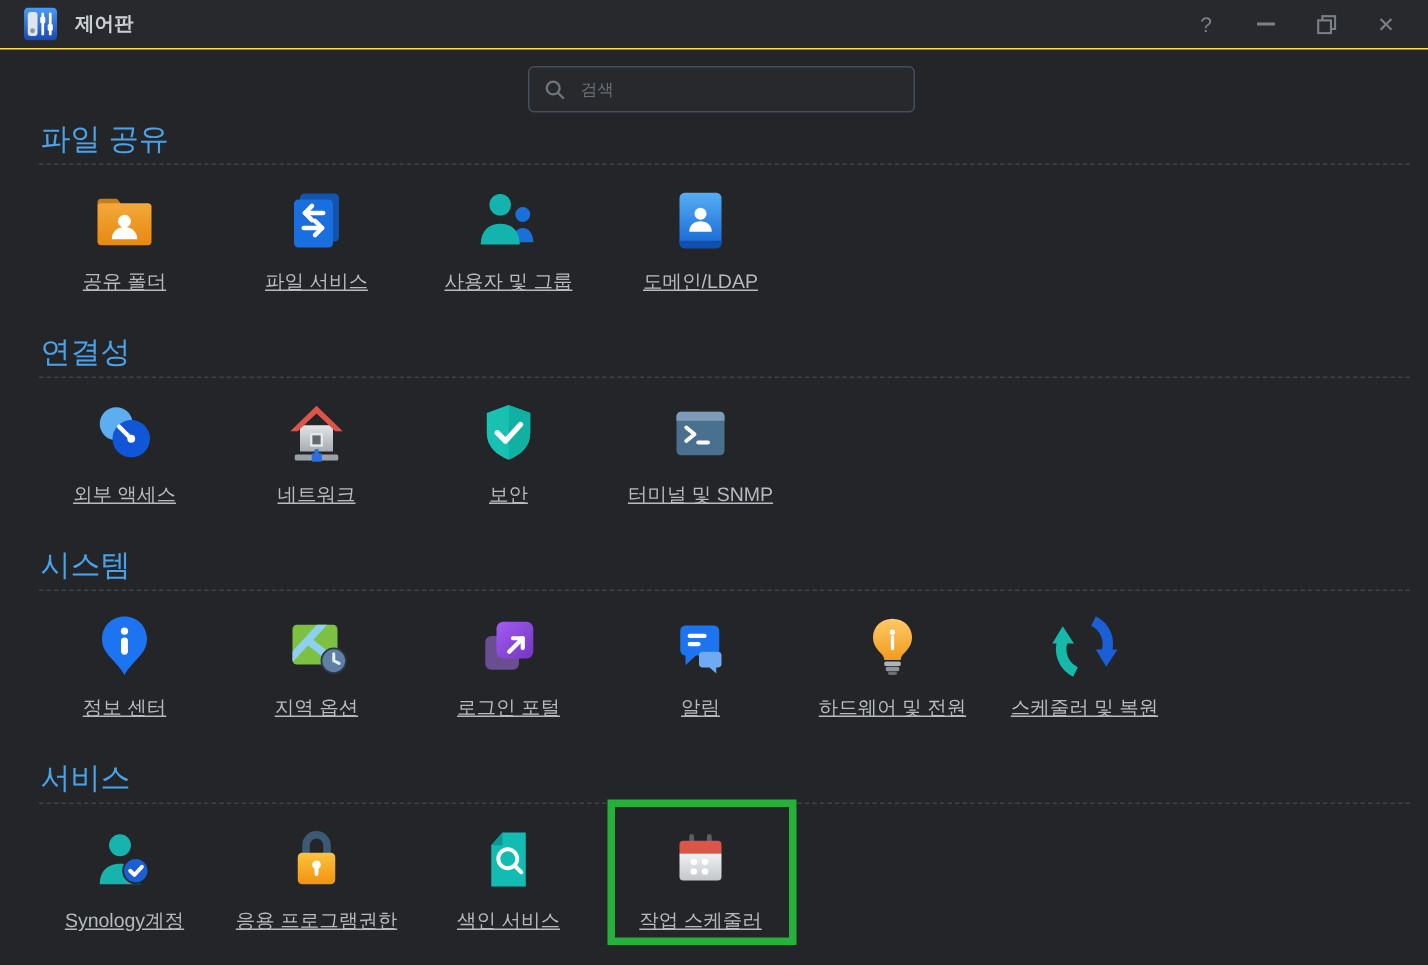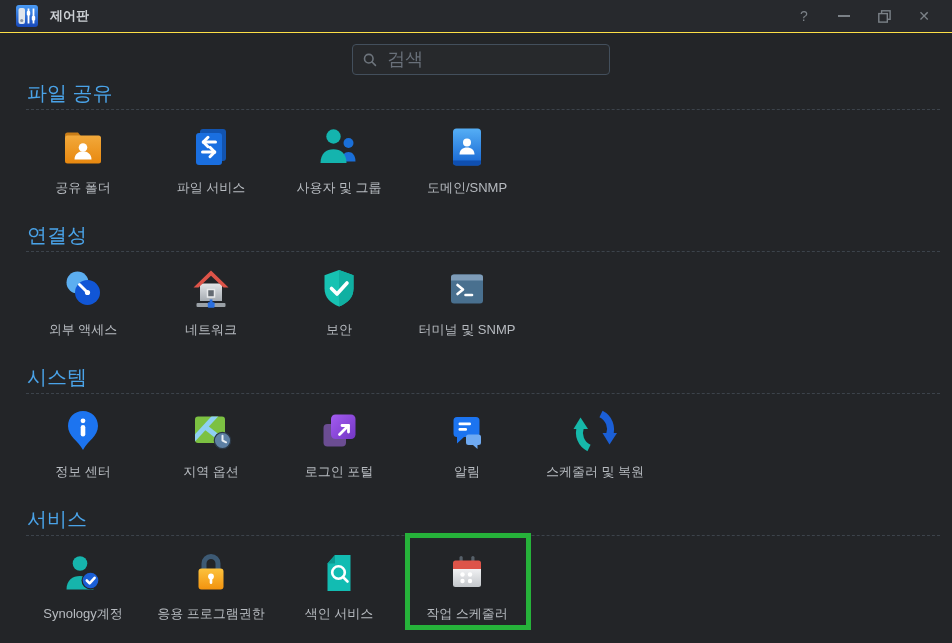--- a/index.html
+++ b/index.html
@@ -19,35 +19,35 @@
   .win-btn{color:#7b8187;font-size:14px;line-height:14px;cursor:pointer;display:flex;align-items:center;justify-content:center;width:16px;height:16px;}
   .min-bar{width:12px;height:2px;background:#7b8187;}
   .search-row{padding-top:11px;}
   .search-box{
     margin-left:352px;width:258px;height:31px;box-sizing:border-box;
     border:1px solid #434f5c;border-radius:4px;background:rgba(255,255,255,0.02);
     display:flex;align-items:center;padding:0 10px;
   }
   .search-box input{
     background:transparent;border:none;outline:none;width:100%;
-    color:#7dd3fc;font-size:18px;margin-left:8px;
+    color:#7dd3fc;font-size:11px;margin-left:8px;
     font-family:"Liberation Sans","DejaVu Sans",sans-serif;
   }
   .search-box input::placeholder{color:#69707a;}
   .sec{margin-top:32px;}
   .sec.first{margin-top:10px;}
   .sec-header{color:#4aa3e8;font-size:20px;line-height:17px;margin:0 0 7px 27px;}
   .sec-line{border:none;border-top:1px dashed #3c434b;margin:0 12px 0 26px;height:0;}
   .items{display:flex;padding:13px 0 0 19px;}
   .item{
     width:128px;display:flex;flex-direction:column;align-items:center;
     position:relative;cursor:pointer;
   }
   .item-icon{width:48px;height:48px;display:flex;align-items:center;justify-content:center;}
-  .item-label{margin-top:9px;font-size:13px;line-height:15px;color:#b7bbc0;white-space:nowrap;}
+  .item-label{margin-top:9px;font-size:13px;line-height:15px;color:#b7bbc0;white-space:nowrap;text-decoration:underline;}
   .hl-box{
     position:absolute;left:2px;width:126px;top:-16px;height:97px;
     box-sizing:border-box;border:5px solid #26b23a;pointer-events:none;
   }
 </style>
 </head>
 <body>
 
 <div class="titlebar">
   <span class="app-icon">
@@ -150,21 +150,21 @@
             <stop offset="0" stop-color="#55aef5"></stop>
                 <stop offset="1" stop-color="#1565d2"></stop>
           </linearGradient>
             </defs>
           <rect x="10" y="5.5" width="28" height="37" rx="3.5" fill="url(#g-dom)"></rect>
           <path d="M10 37.5h28v1.5a3.5 3.5 0 0 1-3.5 3.5h-21a3.5 3.5 0 0 1-3.5-3.5z" fill="#0f4fb0"></path>
           <circle cx="24" cy="19.5" r="4" fill="#fff"></circle>
           <path d="M16.5 31.5c0-4.6 3.3-7 7.5-7s7.5 2.4 7.5 7z" fill="#fff"></path>
         </svg>
       </span>
-      <span class="item-label">도메인/SNMP</span>
+      <span class="item-label">도메인/LDAP</span>
     </div>
   </div>
 </div>
 
 <div class="sec">
   <div class="sec-header">연결성</div>
   <hr class="sec-line">
   <div class="items">
     <div class="item">
       <span class="item-icon">
@@ -277,20 +277,39 @@
           <rect x="15.5" y="15.5" width="12.5" height="2.8" rx="1.2" fill="#fff"></rect>
           <rect x="15.5" y="21" width="8.5" height="2.8" rx="1.2" fill="#fff"></rect>
           <path d="M25.5 27.5h10a2.5 2.5 0 0 1 2.5 2.5v5.5a2.5 2.5 0 0 1-2.5 2.5h-1v4l-4.5-4h-4.5a2.5 2.5 0 0 1-2.5-2.5V30a2.5 2.5 0 0 1 2.5-2.5z" fill="#6faaf2"></path>
         </svg>
       </span>
       <span class="item-label">알림</span>
     </div>
     <div class="item">
       <span class="item-icon">
         <svg width="48" height="48" viewBox="0 0 48 48">
+          <defs>
+              <linearGradient id="g-bulb" x1="0" x2="0" y1="0" y2="1">
+            <stop offset="0" stop-color="#ffc968"></stop>
+                <stop offset="1" stop-color="#f29b1d"></stop>
+          </linearGradient>
+            </defs>
+          <path d="M24 5.5c-7.8 0-13 5.6-13 12.4 0 4.9 2.6 8 5.2 10.6 1.5 1.5 2.3 2.6 2.3 4.5h11c0-1.9.8-3 2.3-4.5 2.6-2.6 5.2-5.7 5.2-10.6 0-6.8-5.2-12.4-13-12.4z" fill="url(#g-bulb)"></path>
+          <circle cx="24" cy="14.5" r="1.8" fill="#fff"></circle>
+          <rect x="22.9" y="16.5" width="2.2" height="10" rx="1.1" fill="#fff"></rect>
+          <rect x="18.5" y="34" width="11" height="3" rx="1" fill="#aeb4ba"></rect>
+          <rect x="19.5" y="37.5" width="9" height="3" rx="1" fill="#8d939a"></rect>
+          <rect x="21" y="40.8" width="6" height="2.2" rx="1.1" fill="#6a7076"></rect>
+        </svg>
+      </span>
+      <span class="item-label">하드웨어 및 전원</span>
+    </div>
+    <div class="item">
+      <span class="item-icon">
+        <svg width="48" height="48" viewBox="0 0 48 48">
           <path d="M18 41C10 37 6.5 28 9.5 20" stroke="#16b8aa" stroke-width="7" fill="none"></path>
           <polygon points="9.5,10.5 2.5,22 17,22" fill="#16b8aa"></polygon>
           <path d="M30 7c8 4 11.5 13 8.5 21" stroke="#1b5fd6" stroke-width="7" fill="none"></path>
           <polygon points="38.5,37.5 31.5,26 46,26" fill="#1b5fd6"></polygon>
         </svg>
       </span>
       <span class="item-label">스케줄러 및 복원</span>
     </div>
   </div>
 </div>

